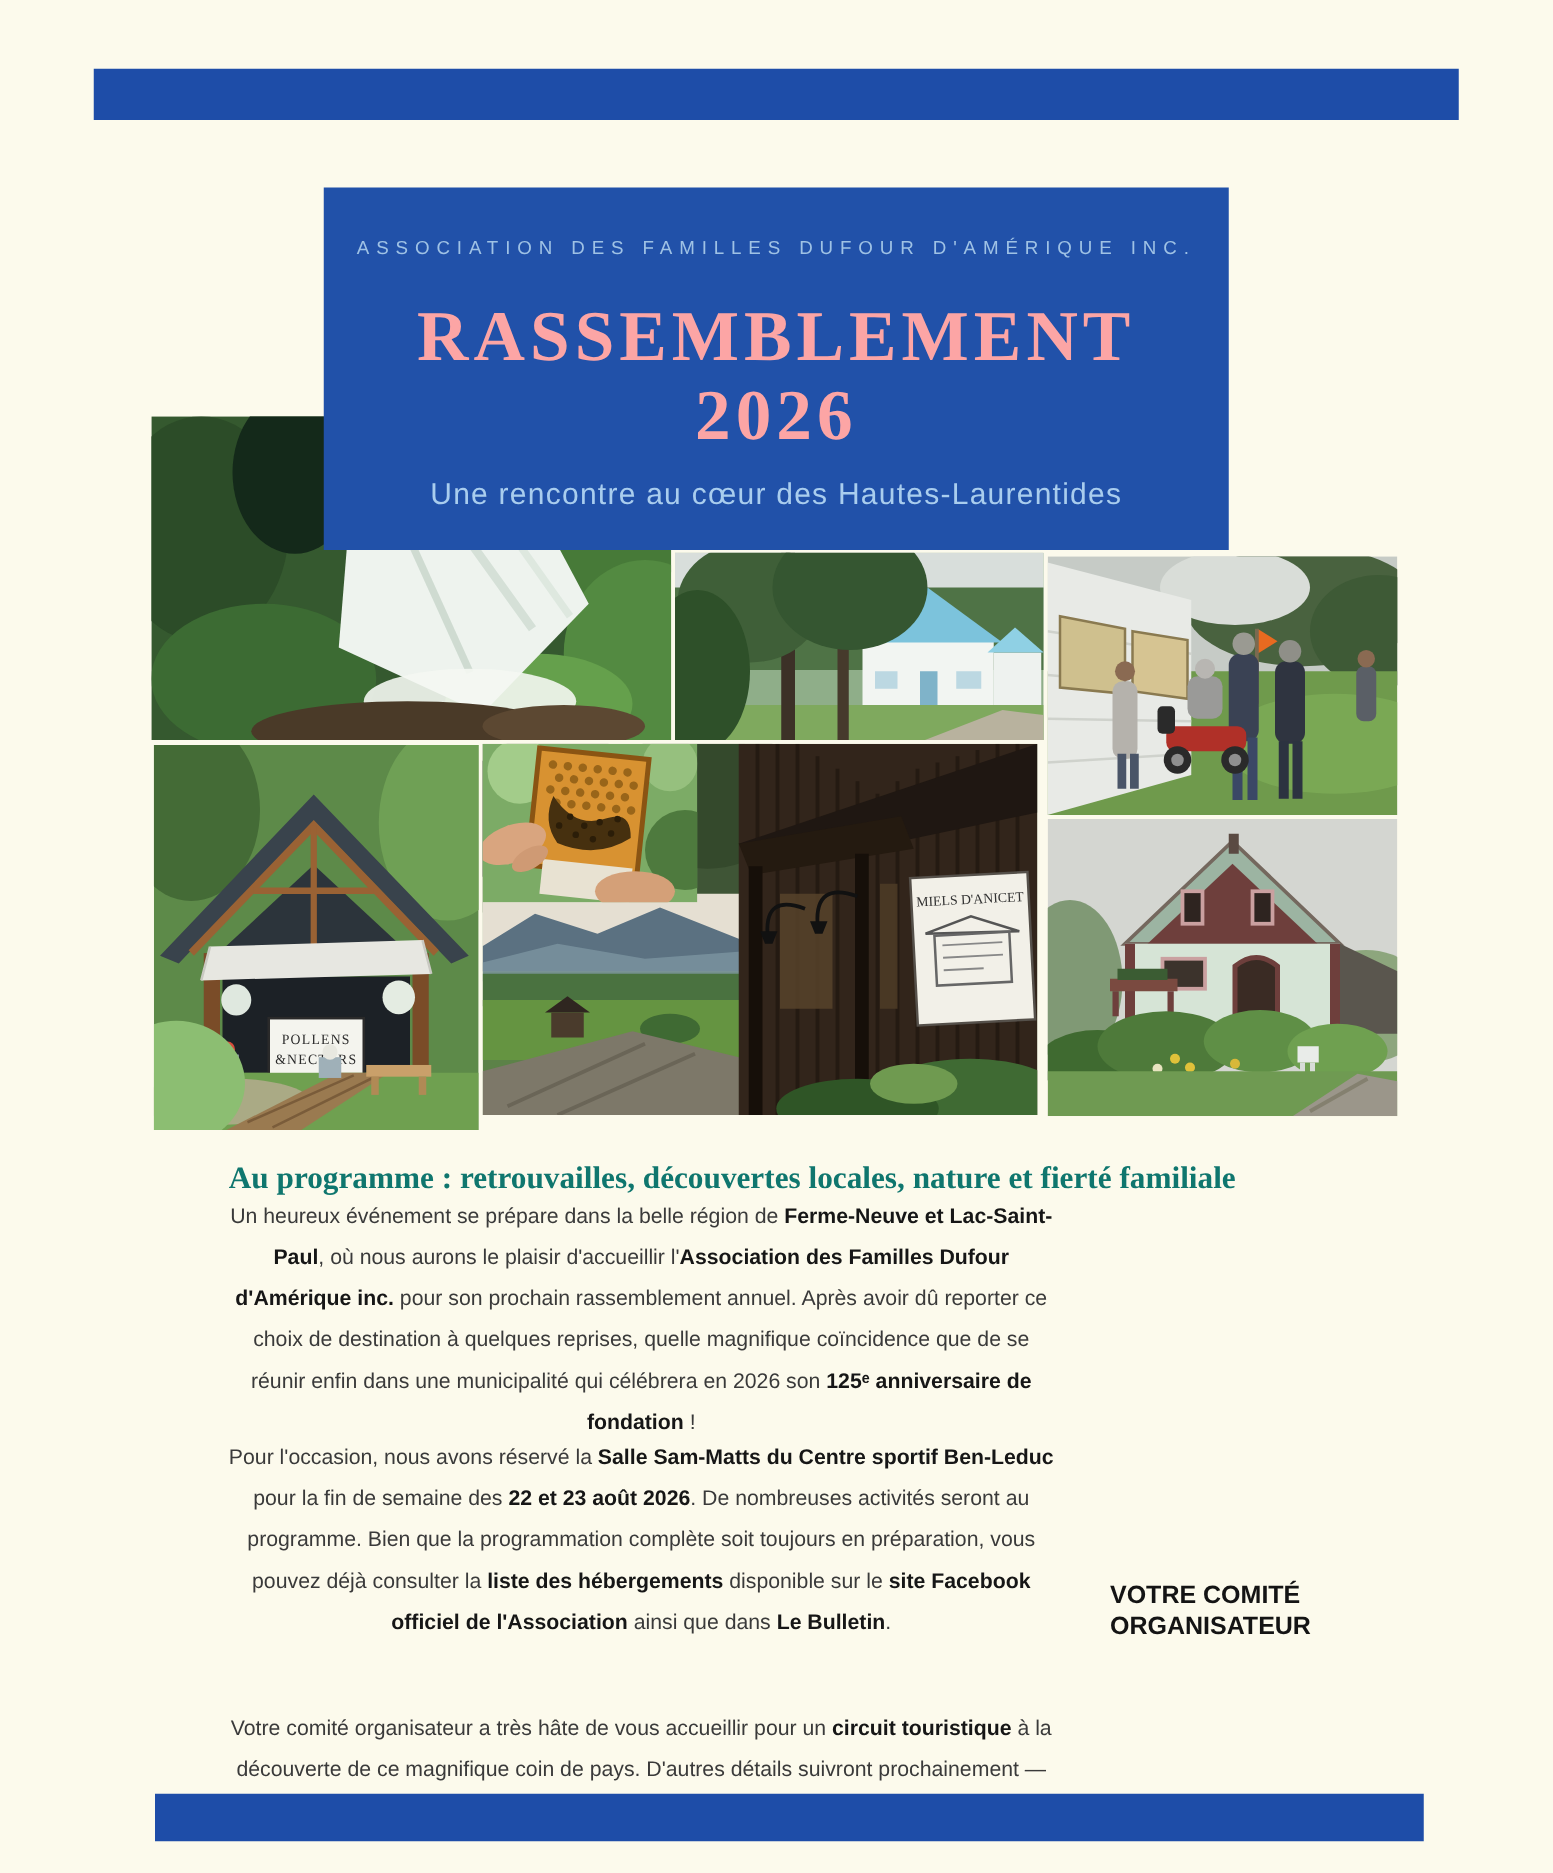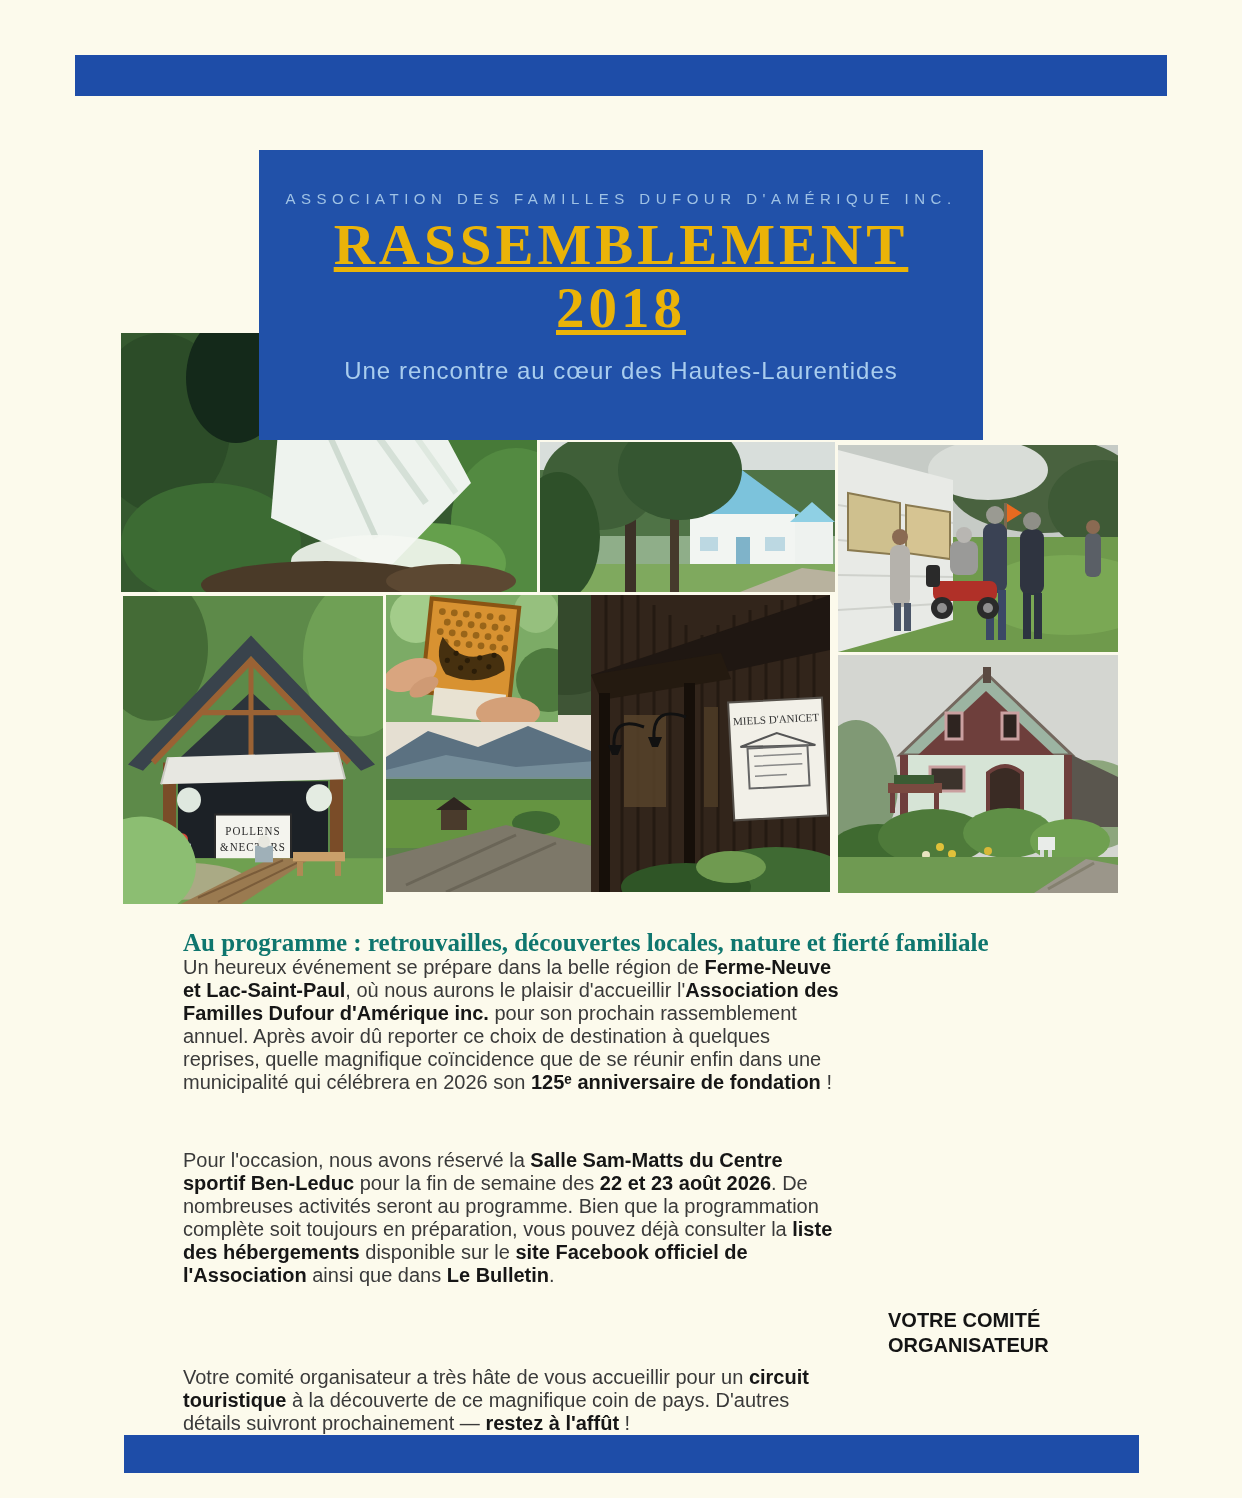--- a/index.html
+++ b/index.html
@@ -5,37 +5,37 @@
   html,body{margin:0;padding:0;background:#FCFAEC;}
   .page{position:relative;width:1242px;height:1498px;background:#FCFAEC;overflow:hidden;
         font-family:"Liberation Sans",sans-serif;}
   .bar{position:absolute;background:#1E4DA8;z-index:2;}
   .bar-top{left:75px;top:55px;width:1092px;height:41px;}
   .bar-bottom{left:124px;top:1435px;width:1015px;height:38px;}
 
   .banner{position:absolute;left:259px;top:150px;width:724px;height:290px;background:#2151A9;
           z-index:3;text-align:center;}
   .banner .assoc{padding-top:40px;font-size:15px;letter-spacing:5.5px;color:#9FC2E5;}
-  .banner .title{margin-top:7px;font-family:"Liberation Serif","DejaVu Serif",serif;font-weight:bold;
-                 color:#eab308;font-size:57px;letter-spacing:4px;line-height:1.1;text-decoration:underline;}
+  .banner .title{margin-top:32px;font-family:"Liberation Serif","DejaVu Serif",serif;font-weight:bold;
+                 color:#fca5a5;font-size:57px;letter-spacing:4px;line-height:1.1;}
   .banner .subtitle{margin-top:18px;font-size:24px;letter-spacing:1px;color:#A9CDEE;}
 
   .photo{position:absolute;overflow:hidden;z-index:1;}
   .photo svg{display:block;width:100%;height:100%;}
 
   .section-heading{position:absolute;left:183px;top:908px;width:900px;z-index:2;
                    font-family:"Liberation Serif","DejaVu Serif",serif;font-weight:bold;
                    font-size:25px;color:#0f766e;}
-  .para{position:absolute;left:183px;width:660px;font-size:20px;line-height:23px;
-        color:#3A3A3A;z-index:2;margin:0;}
+  .para{position:absolute;left:183px;width:660px;font-size:17px;line-height:33px;
+        color:#3A3A3A;z-index:2;margin:0;text-align:center;}
   .para-1{top:956px;} .para-2{top:1149px;} .para-3{top:1366px;}
   .para .b{font-weight:bold;color:#161616;}
 
   .committee{position:absolute;left:888px;top:1264px;width:250px;z-index:2;}
-  .committee .ctitle{font-weight:bold;font-size:20px;line-height:25px;color:#141414;width:190px;margin-top:44px;}
+  .committee .ctitle{font-weight:bold;font-size:20px;line-height:25px;color:#141414;width:190px;}
   .committee .members{margin-top:14px;font-size:20px;line-height:25.5px;color:#575757;}
 </style>
 </head>
 <body>
 
 <div class="page">
 
   <div class="bar bar-top"></div>
 
   <div class="photo" style="left:121px;top:333px;width:416px;height:259px;">
@@ -280,21 +280,21 @@
       <rect y="202" width="280" height="36" fill="#6f9a52"></rect>
       <polygon points="196,238 248,204 280,210 280,238" fill="#9b968a"></polygon>
       <path d="M210,234 L256,208" stroke="#84806f" stroke-width="3"></path>
     </svg>
   </div>
 
   <div class="banner">
     <div class="assoc">ASSOCIATION DES FAMILLES DUFOUR D'AMÉRIQUE INC.</div>
     <div class="title">
       <div>RASSEMBLEMENT</div>
-      <div>2018</div>
+      <div>2026</div>
     </div>
     <div class="subtitle">Une rencontre au cœur des Hautes-Laurentides</div>
   </div>
 
   <h2 class="section-heading">Au programme : retrouvailles, découvertes locales, nature et fierté familiale</h2>
 
   <p class="para para-1"><span>Un heureux événement se prépare dans la belle région de </span><span class="b">Ferme-Neuve et Lac-Saint-Paul</span><span>, où nous aurons le plaisir d'accueillir l'</span><span class="b">Association des Familles Dufour d'Amérique inc.</span><span> pour son prochain rassemblement annuel. Après avoir dû reporter ce choix de destination à quelques reprises, quelle magnifique coïncidence que de se réunir enfin dans une municipalité qui célébrera en 2026 son </span><span class="b">125ᵉ anniversaire de fondation</span><span> !</span></p>
   <p class="para para-2"><span>Pour l'occasion, nous avons réservé la </span><span class="b">Salle Sam-Matts du Centre sportif Ben-Leduc</span><span> pour la fin de semaine des </span><span class="b">22 et 23 août 2026</span><span>. De nombreuses activités seront au programme. Bien que la programmation complète soit toujours en préparation, vous pouvez déjà consulter la </span><span class="b">liste des hébergements</span><span> disponible sur le </span><span class="b">site Facebook officiel de l'Association</span><span> ainsi que dans </span><span class="b">Le Bulletin</span><span>.</span></p>
   <p class="para para-3"><span>Votre comité organisateur a très hâte de vous accueillir pour un </span><span class="b">circuit touristique</span><span> à la découverte de ce magnifique coin de pays. D'autres détails suivront prochainement — </span><span class="b">restez à l'affût</span><span> !</span></p>
 

